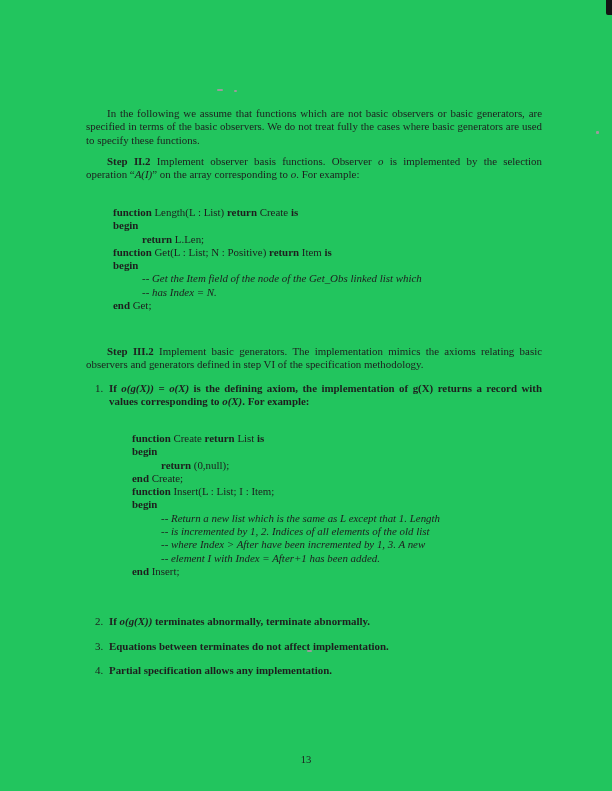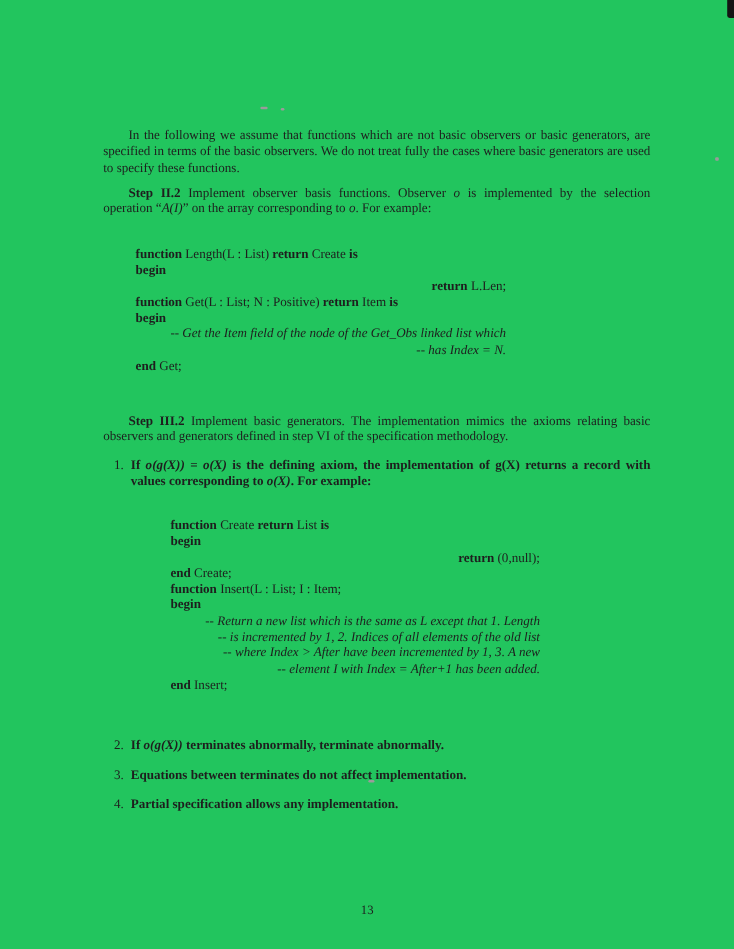--- a/index.html
+++ b/index.html
@@ -15,21 +15,21 @@
   .para{
     position:absolute;left:86px;width:456px;
     font-size:10.9px;line-height:13.3px;
     text-align:justify;text-indent:21px;
   }
   .code{
     position:absolute;
     font-size:10.9px;line-height:13.3px;
   }
   .code-line{white-space:nowrap;}
-  .code-line.ind1{padding-left:29px;text-align:right;}
+  .code-line.ind1{padding-left:29px;}
   .code-line.ind2{padding-left:91px;}
   .list-item{
     position:absolute;left:95px;width:447px;
     font-size:10.9px;line-height:13.3px;
   }
   .list-item .num{position:absolute;left:0;top:0;}
   .list-item .li-text{margin-left:14px;text-align:justify;font-weight:bold;}
   .footer{
     position:absolute;left:0;top:722px;width:612px;
     text-align:center;font-size:10.6px;margin-top:32px;
@@ -66,21 +66,21 @@
       <div class="code-line ind0"><span class="b">end</span><span> Get;</span></div>
     </div>
 
   <div class="para" style="top:345px"><span class="b">Step III.2</span><span> Implement basic generators. The implementation mimics the axioms relating basic observers and generators defined in step VI of the specification methodology.</span></div>
 
   <div class="list-item" style="top:382px">
     <span class="num">1.</span>
     <div class="li-text"><span>If </span><span class="i">o(g(X))</span><span> = </span><span class="i">o(X)</span><span> is the defining axiom, the implementation of g(X) returns a record with values corresponding to </span><span class="i">o(X)</span><span>. For example:</span></div>
   </div>
 
-  <div class="code" style="top:432px;left:142px">
+  <div class="code" style="top:432px;left:132px">
       <div class="code-line ind0"><span class="b">function</span><span> Create </span><span class="b">return</span><span> List </span><span class="b">is</span></div>
       <div class="code-line ind0"><span class="b">begin</span></div>
       <div class="code-line ind1"><span class="b">return</span><span> (0,null);</span></div>
       <div class="code-line ind0"><span class="b">end</span><span> Create;</span></div>
       <div class="code-line ind0"><span class="b">function</span><span> Insert(L : List; I : Item;</span></div>
       <div class="code-line ind0"><span class="b">begin</span></div>
       <div class="code-line ind1"><span class="i">-- Return a new list which is the same as L except that 1. Length</span></div>
       <div class="code-line ind1"><span class="i">-- is incremented by 1, 2. Indices of all elements of the old list</span></div>
       <div class="code-line ind1"><span class="i">-- where Index &gt; After have been incremented by 1, 3. A new</span></div>
       <div class="code-line ind1"><span class="i">-- element I with Index = After+1 has been added.</span></div>

